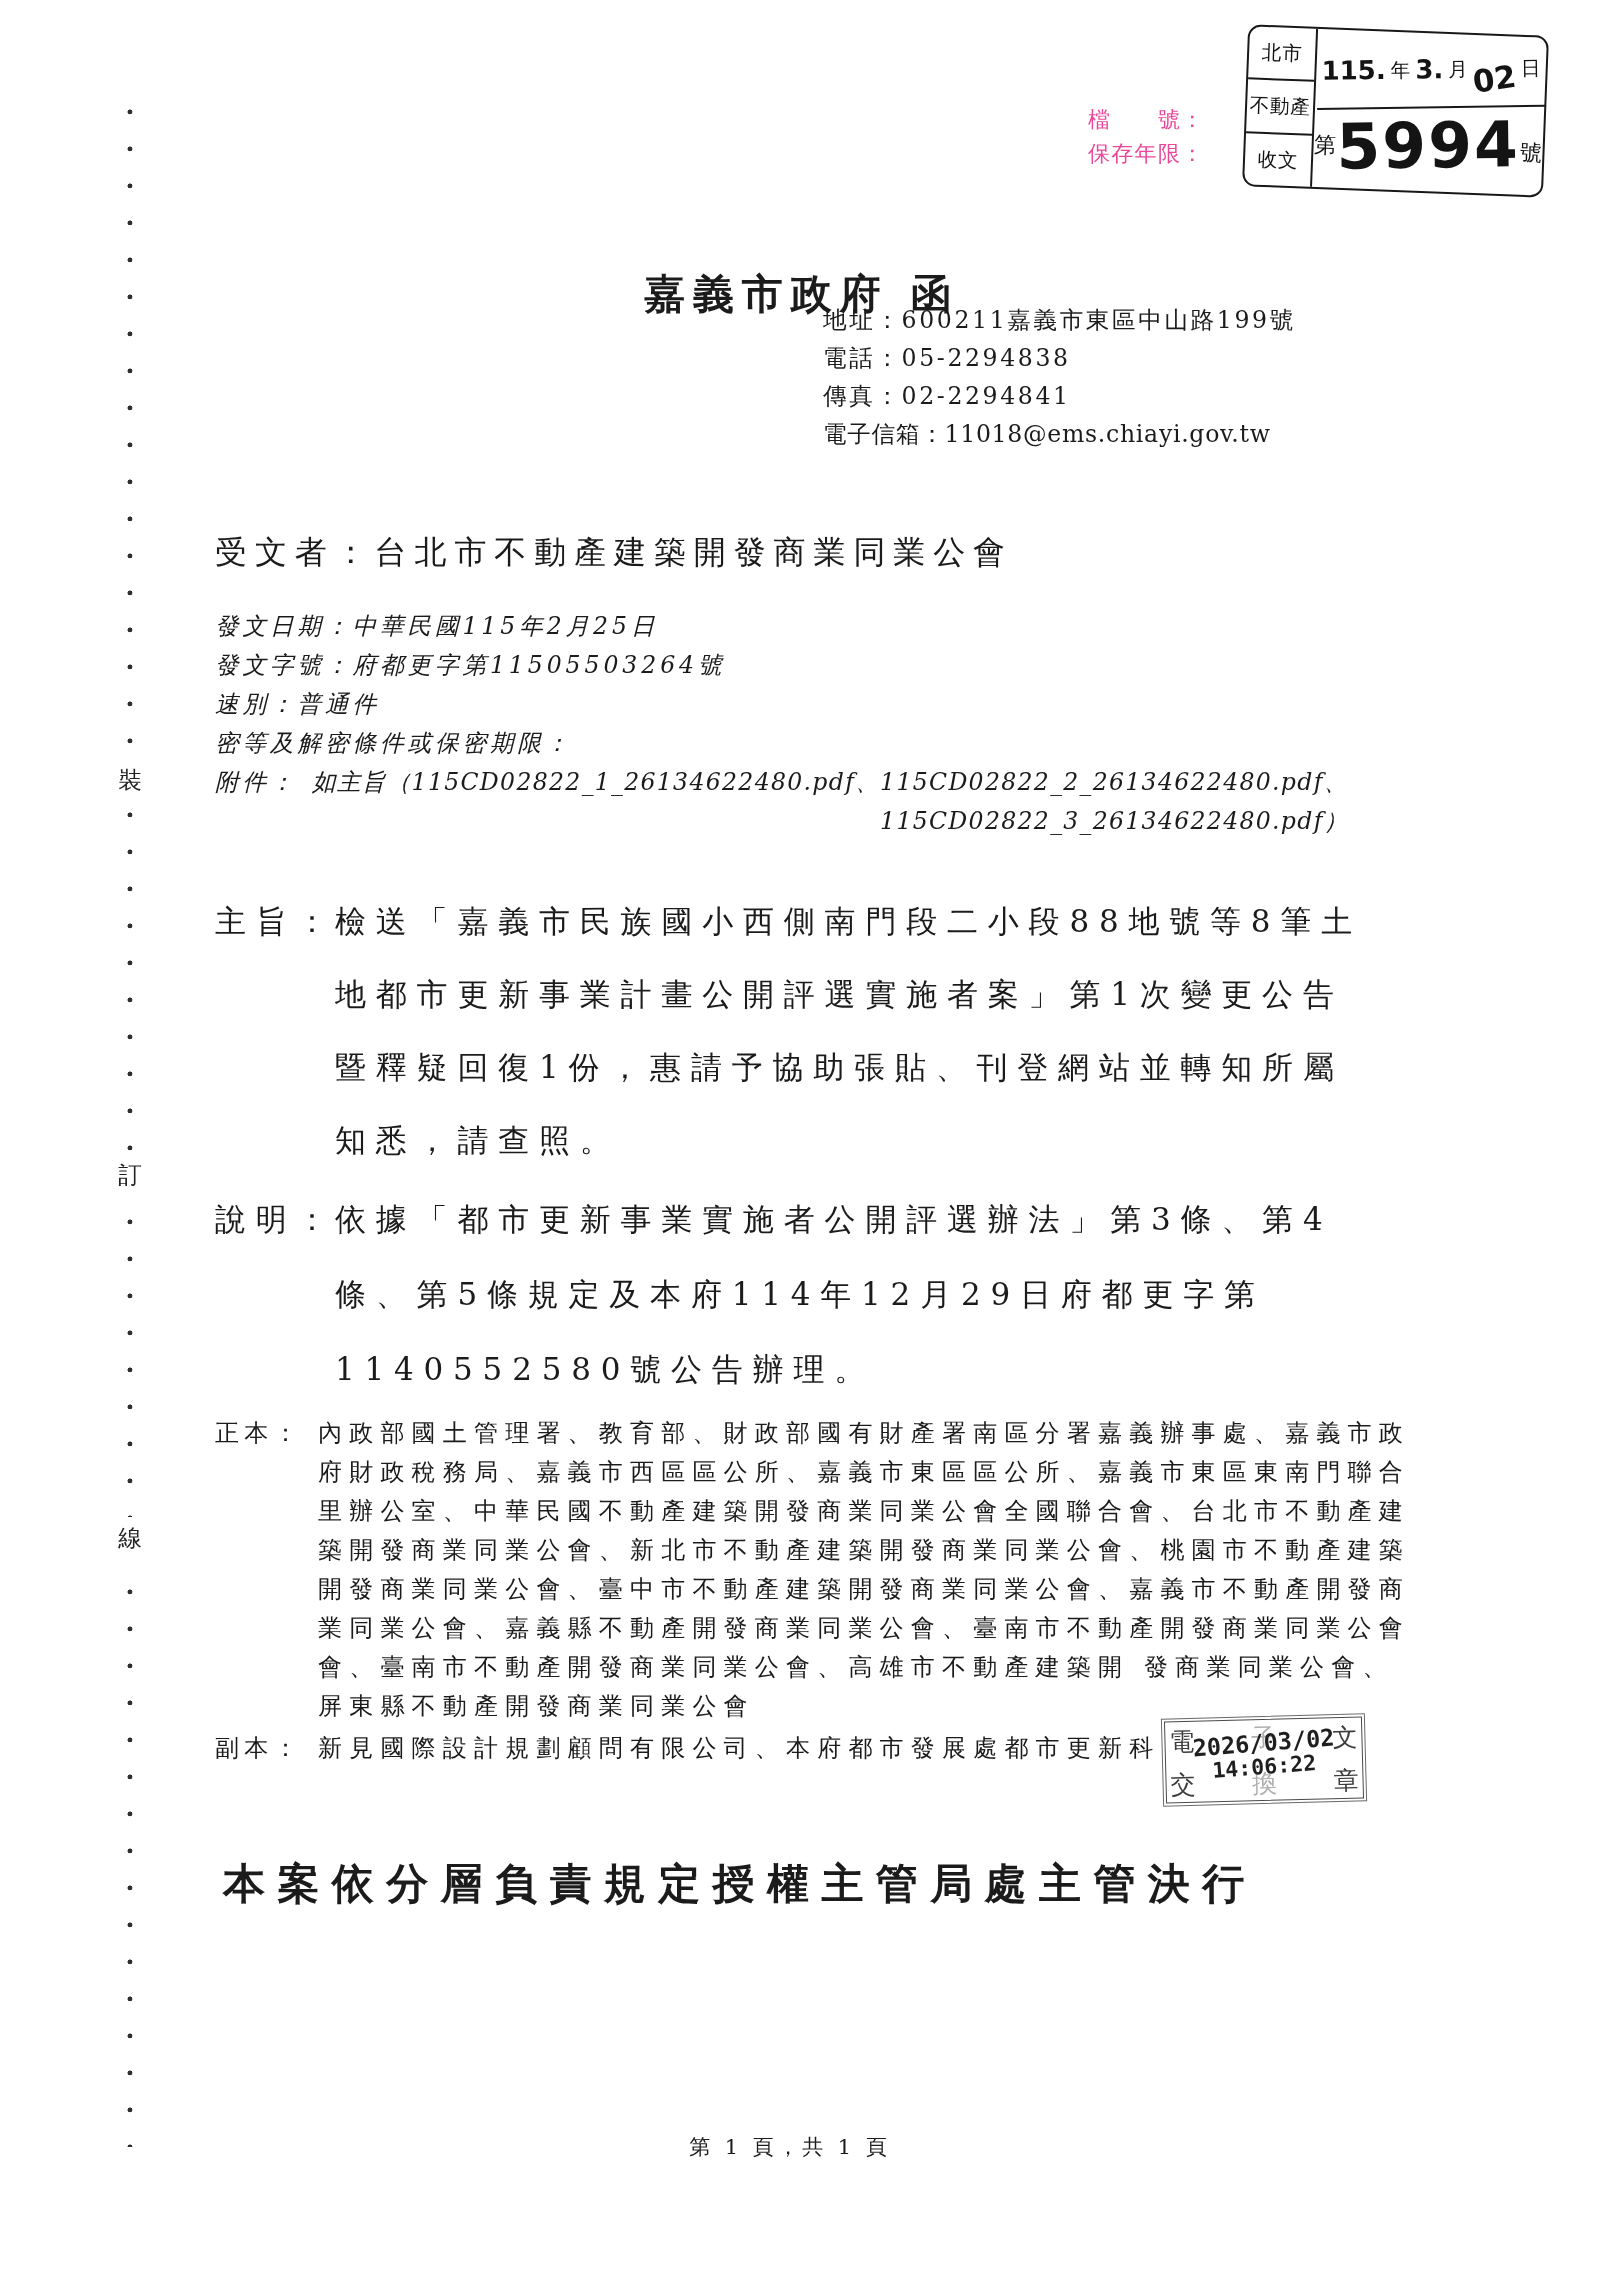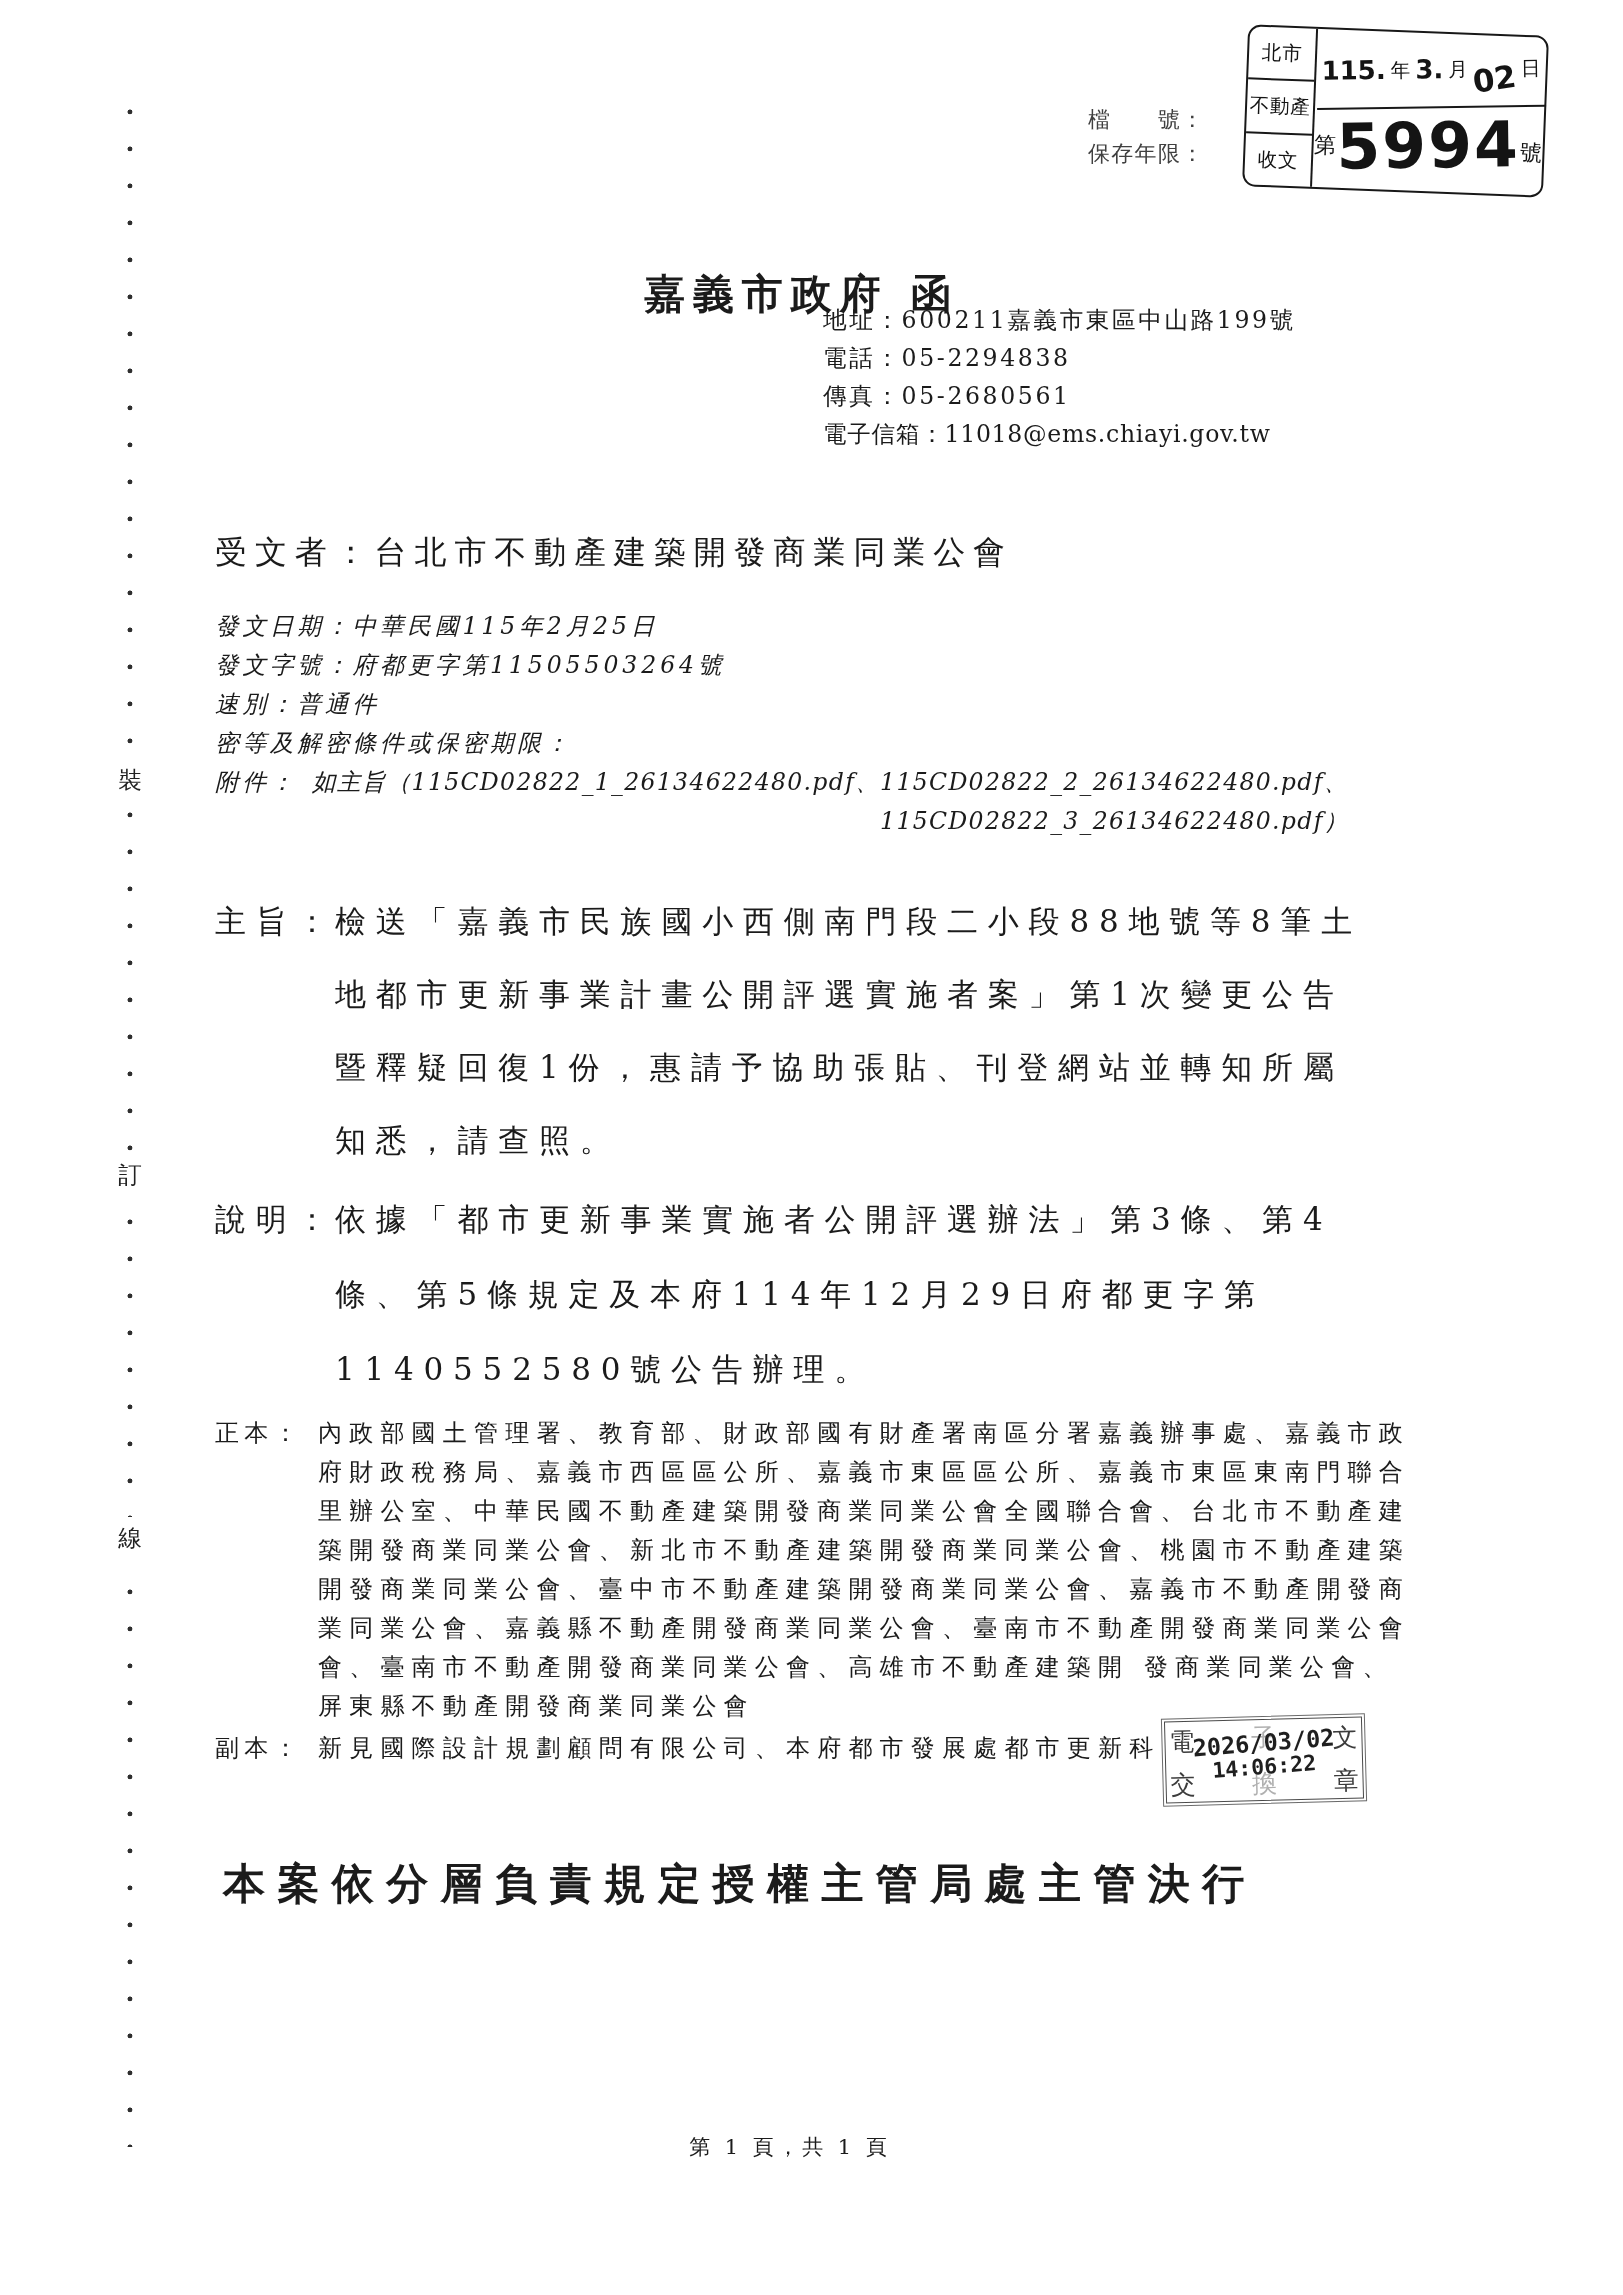--- a/index.html
+++ b/index.html
@@ -8,21 +8,21 @@
   .page *{box-sizing:border-box;}
 
   
   .margin-line{position:absolute;left:126px;top:108px;width:7.9px;height:2039px;
     background-image:radial-gradient(circle at 3.9px 3.9px,#2e2e2e 2.1px,transparent 2.7px);
     background-size:7.9px 37px;background-repeat:repeat-y;}
   .margin-char{position:absolute;left:50%;transform:translateX(-50%);background:#ffffff;
     font-size:23.6px;padding:5.2px 0.7px;color:#222;}
 
   
-  .archive{position:absolute;left:1088px;top:103px;font-size:22px;line-height:34px;letter-spacing:1.3px;color:#404040;}
+  .archive{position:absolute;left:1088px;top:103px;font-size:22px;line-height:34px;letter-spacing:1.3px;color:#ec4899;}
 
   
   .receipt-stamp{position:absolute;left:1245px;top:30px;width:301px;height:162px;
     border:2.6px solid #181818;border-radius:13px;transform:rotate(2.2deg);
     display:flex;color:#141414;background:rgba(255,255,255,0);}
   .rs-left{width:68px;border-right:2px solid #181818;display:flex;flex-direction:column;}
   .rs-cell{flex:1;display:flex;align-items:center;justify-content:center;font-size:19.6px;white-space:nowrap;letter-spacing:0.7px;}
   .rs-cell + .rs-cell{border-top:2px solid #181818;}
   .rs-right{flex:1;display:flex;flex-direction:column;}
   .rs-date{flex:1;border-bottom:2px solid #181818;display:flex;align-items:center;
@@ -110,21 +110,21 @@
         <span>號</span>
       </div>
     </div>
   </div>
 
   <h1 class="title">嘉義市政府 函</h1>
 
   <div class="sender">
     <div>地址：600211嘉義市東區中山路199號</div>
     <div>電話：05-2294838</div>
-    <div>傳真：05-2680561</div>
+    <div>傳真：02-2294841</div>
     <div class="ascii">電子信箱：11018@ems.chiayi.gov.tw</div>
   </div>
 
   <div class="recipient">受文者：台北市不動產建築開發商業同業公會</div>
 
   <div class="meta">
     <div>發文日期：中華民國115年2月25日</div>
     <div>發文字號：府都更字第11505503264號</div>
     <div>速別：普通件</div>
     <div>密等及解密條件或保密期限：</div>

